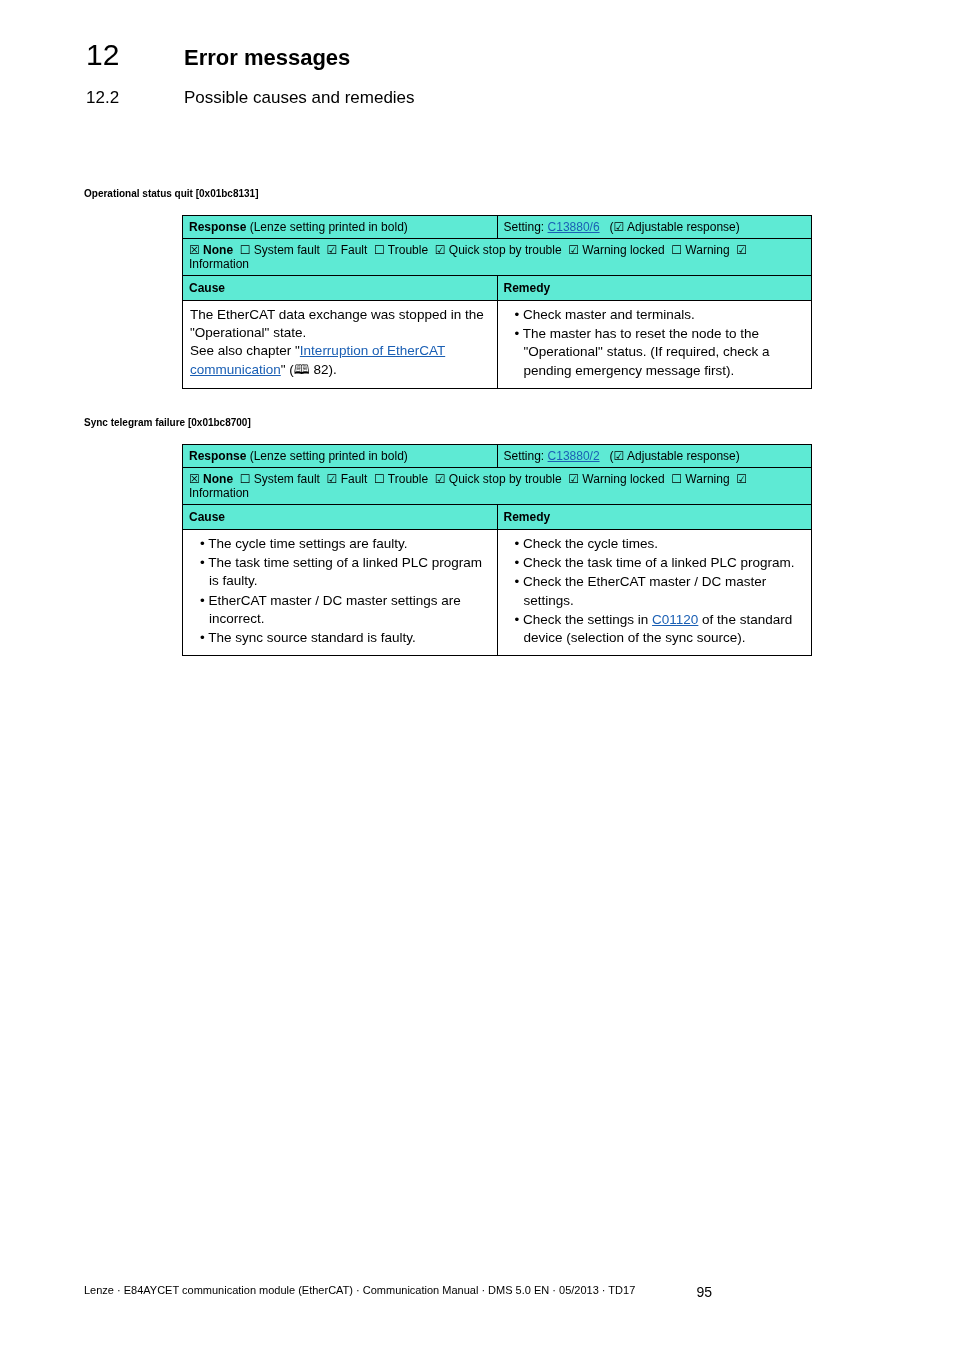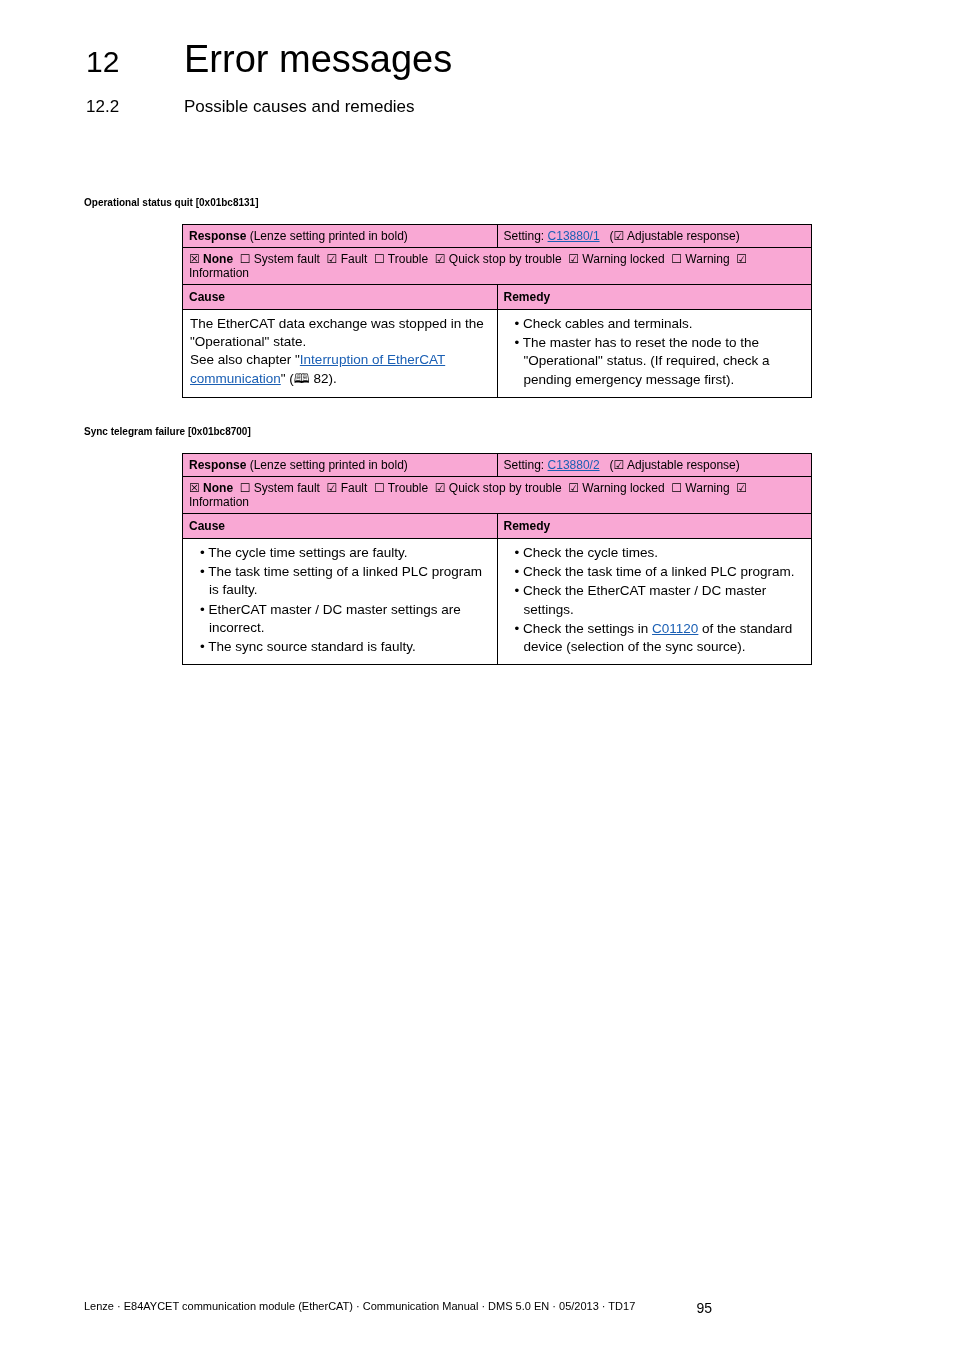--- a/index.html
+++ b/index.html
@@ -23,22 +23,22 @@
   .h-row1 {
     display: flex;
     align-items: baseline;
   }
   .h-num {
     font-size: 30px;
     font-weight: 400;
     width: 98px;
   }
   .h-title {
-    font-size: 38px;
-    font-weight: 400;
+    font-size: 22px;
+    font-weight: 700;
   }
   .h-row2 {
     display: flex;
     align-items: baseline;
     margin-top: 16px;
   }
   .h-sub-num {
     font-size: 17px;
     font-weight: 400;
     width: 98px;
@@ -68,21 +68,21 @@
     width: 630px;
     margin: 0 0 28px 98px;
     border-collapse: collapse;
     font-size: 12px;
   }
   .error-table td, .error-table th {
     border: 1px solid #000;
     vertical-align: top;
   }
   .row-bg {
-    background: #f9a8d4;
+    background: #5eead4;
     margin-left: 12px;
   }
   .cell-pad {
     padding: 4px 6px;
   }
   .left50 { width: 50%; }
   .right50 { width: 50%; }
   .resp-label { font-weight: 700; }
   .resp-paren { font-weight: 400; }
   .setting-label { font-weight: 400; }
@@ -108,21 +108,21 @@
   .indent-list li {
     text-indent: -9px;
     padding-left: 9px;
     margin-bottom: 1px;
   }
   .indent-list li::before {
     content: "• ";
   }
   .footer {
     position: absolute;
-    bottom: 34px;
+    bottom: 50px;
     left: 84px;
     right: 84px;
     display: flex;
     justify-content: space-between;
     font-size: 11px;
     color: #000;
   }
   .footer-page {
     font-size: 14px;
   }
@@ -151,41 +151,41 @@
 
     <table class="error-table">
       <tbody>
           <tr class="row-bg">
         <td class="cell-pad left50">
           <span class="resp-label">Response</span>
           <span class="resp-paren">(Lenze setting printed in bold)</span>
         </td>
         <td class="cell-pad right50">
           <span class="setting-label">Setting:</span>
-          <a class="link">C13880/1</a>
+          <a class="link">C13880/6</a>
           &nbsp;&nbsp;<span>(☑ Adjustable response)</span>
         </td>
       </tr>
       <tr class="row-bg">
         <td class="cell-pad checkboxes" colspan="2">
           ☒ <span style="font-weight:700">None</span>&nbsp;&nbsp;☐ System fault&nbsp;&nbsp;☑ Fault&nbsp;&nbsp;☐ Trouble&nbsp;&nbsp;☑ Quick stop by trouble&nbsp;&nbsp;☑ Warning locked&nbsp;&nbsp;☐ Warning&nbsp;&nbsp;☑ Information
         </td>
       </tr>
       <tr class="row-bg">
         <td class="cause-head">Cause</td>
         <td class="remedy-head">Remedy</td>
       </tr>
       <tr>
         <td class="body-cell">
           <span>The EtherCAT data exchange was stopped in the "Operational" state.</span><br>
           <span>See also chapter "</span><a class="link">Interruption of EtherCAT communication</a><span>" (🕮 82).</span>
         </td>
         <td class="body-cell">
           <ul class="indent-list">
-            <li>Check cables and terminals.</li>
+            <li>Check master and terminals.</li>
             <li>The master has to reset the node to the "Operational" status. (If required, check a pending emergency message first).</li>
           </ul>
         </td>
       </tr>
     </tbody>
       </table>
 
     <div class="section-title">Sync telegram failure [0x01bc8700]</div>
 
     <table class="error-table">

